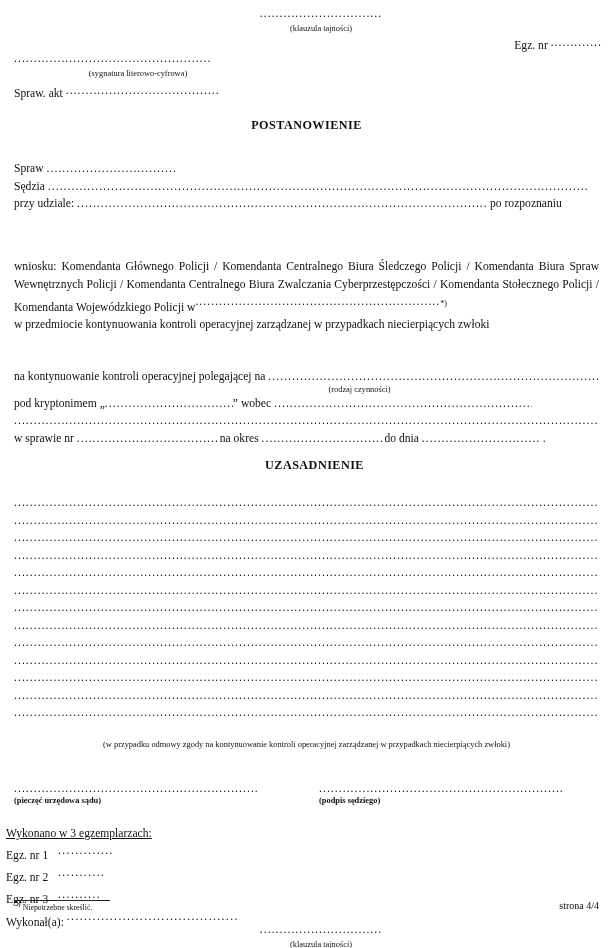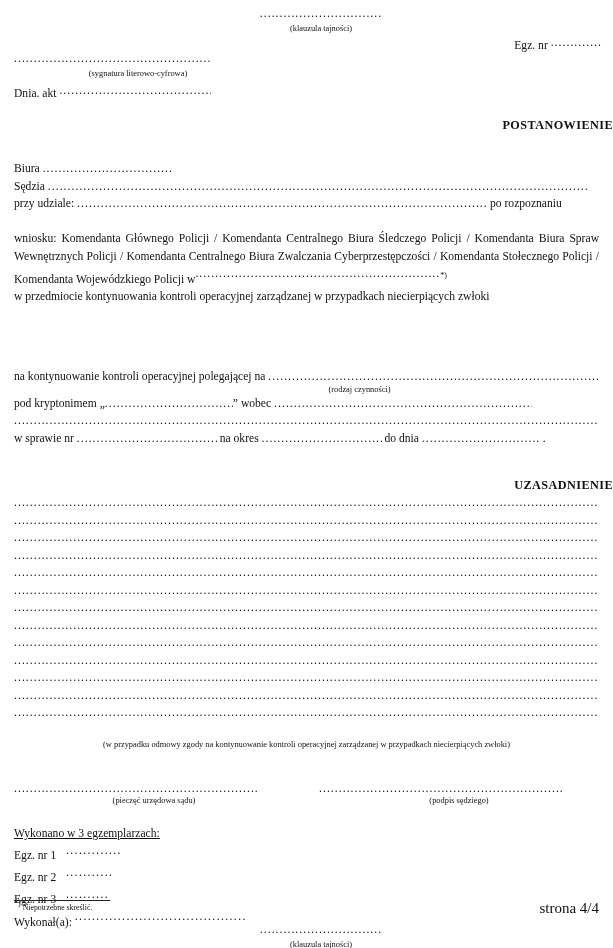--- a/index.html
+++ b/index.html
@@ -18,25 +18,25 @@
   .page {
     position: absolute;
     inset: 0;
     width: 613px;
     height: 948px;
     padding: 0 14px;
     box-sizing: border-box;
   }
 
   
-  .t-body   { font-size: 11.6px; line-height: 17.6px; }
+  .t-body   { font-size: 11.6px; line-height: 17.6px; margin-top: 28px; }
   .t-small  { font-size: 8.4px;  line-height: 11px; }
   .t-tiny   { font-size: 7.8px;  line-height: 10px; }
   .t-head   { font-weight: bold; font-size: 12.2px; letter-spacing: .45px; }
-  .center   { text-align: right; }
+  .center   { text-align: center; }
   .just     { text-align: justify; text-justify: inter-word; }
 
   
   .dots {
     display: inline-block;
     overflow: hidden;
     white-space: nowrap;
     vertical-align: baseline;
     letter-spacing: 1.05px;
     font-size: 11.6px;
@@ -82,21 +82,21 @@
     position: absolute;
     left: 14px;
     top: 84px;
     font-size: 11.6px;
   }
   .hdr-sygn .dots { max-width: 152px; }
 
   
   .title-postanowienie { position: absolute; left: 0; right: 0; top: 118px; }
   .title-postanawia    { position: absolute; left: 0; right: 0; top: 326px; }
-  .title-uzasadnienie  { position: absolute; left: 16px; right: 0; top: 458px; margin-top: 20px; }
+  .title-uzasadnienie  { position: absolute; left: 16px; right: 0; top: 458px; }
 
   .sup { font-size: 8px; vertical-align: super; line-height: 0; }
 
   
   .blk { position: absolute; left: 14px; right: 14px; }
   .blk-dnia    { top: 160px; }
   .blk-wniosek { top: 230px; }
   .blk-zgoda   { top: 368px; }
   .blk-uzas    { top: 494px; }
 
@@ -112,38 +112,38 @@
   .sigrow {
     position: absolute;
     left: 14px;
     right: 14px;
     top: 782px;
     display: flex;
     justify-content: space-between;
   }
   .sigcell { width: 280px; }
   .sigcell .dots { max-width: 280px; display: block; }
-  .sigcell .cap { text-align: center; margin-top: 0px; }
-
-  
-  .copies { position: absolute; left: 14px; top: 826px; font-size: 11.6px; line-height: 16.5px; }
+  .sigcell .cap { text-align: left; margin-top: 0px; font-weight: bold; }
+
+  
+  .copies { position: absolute; left: 6px; top: 826px; font-size: 11.6px; line-height: 16.5px; }
   .copies .u { text-decoration: underline; }
   .copies .lbl { display: inline-block; min-width: 52px; }
   .copies .dots { letter-spacing: 1.4px; }
 
   
   .fn-rule {
     position: absolute;
     left: 14px;
     top: 900px;
     width: 96px;
     border-top: 1px solid #222;
   }
   .footnote { position: absolute; left: 14px; top: 903px; text-align: right; }
-  .page-no  { position: absolute; right: 14px; top: 900px; font-size: 15px; }
+  .page-no  { position: absolute; right: 14px; top: 900px; font-size: 10px; }
 
   .ftr-clause {
     position: absolute;
     left: 236px;
     top: 922px;
     width: 170px;
     text-align: center;
   }
   .ftr-clause .dots { max-width: 150px; }
   .ftr-clause .cap { margin-top: -1px; }
@@ -162,29 +162,29 @@
     <span>Egz. nr</span>
     <span class="dots">.............</span>
   </div>
 
   <div class="hdr-sig">
     <span class="dots">..................................................</span>
     <div class="t-small cap">(sygnatura literowo-cyfrowa)</div>
   </div>
 
   <div class="hdr-sygn">
-    <span>Dnia. akt</span>
+    <span>Spraw. akt</span>
     <span class="dots">.......................................</span>
   </div>
 
   <div class="title-postanowienie center t-head">POSTANOWIENIE</div>
 
   <div class="blk blk-dnia">
     <div class="line">
-      <span>Biura</span>
+      <span>Spraw</span>
       <span class="dots">.................................</span>
     </div>
     <div class="line">
       <span>Sędzia</span>
       <span class="dots" style="max-width:540px">.........................................................................................................................................</span>
     </div>
     <div class="line">
       <span>przy udziale:</span>
       <span class="dots" style="max-width:410px">.................................................................................................................</span>
       <span>po rozpoznaniu</span>

